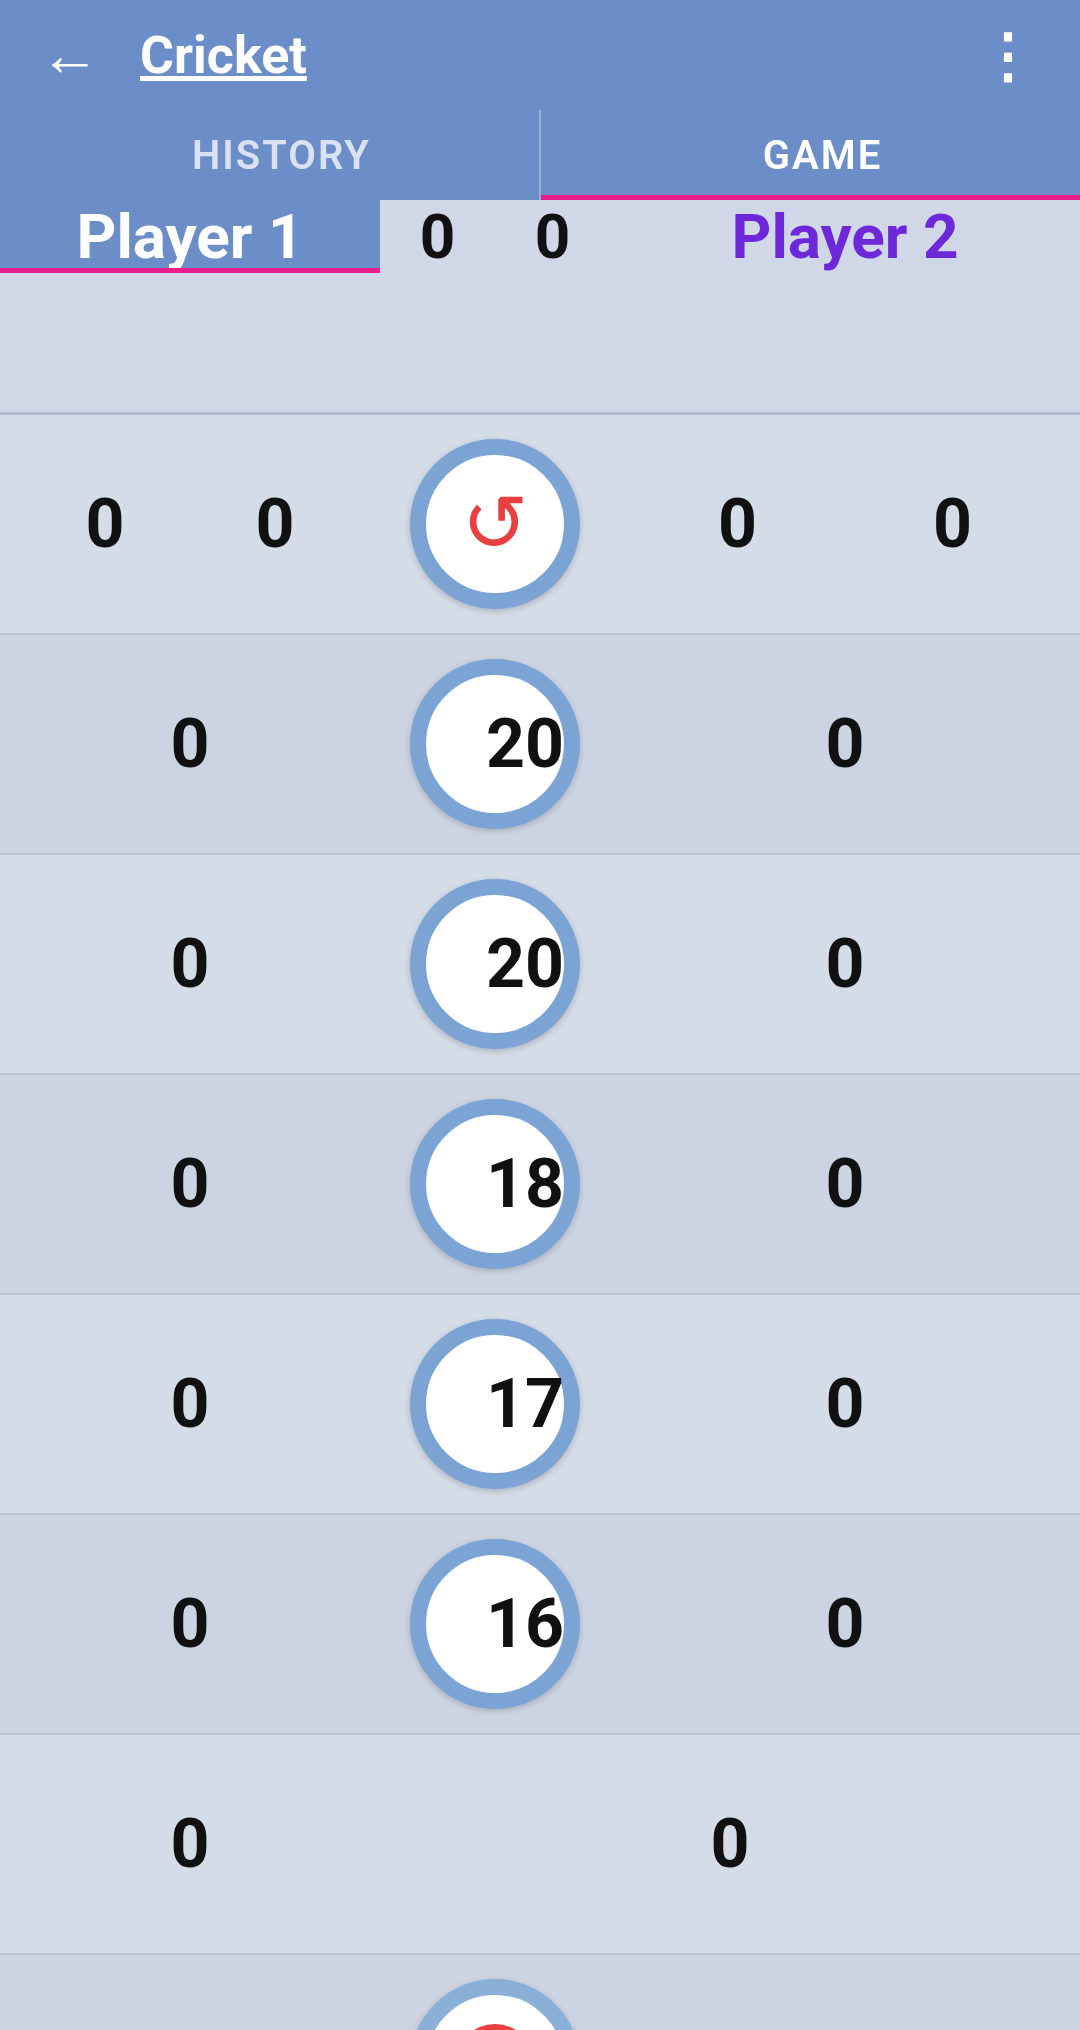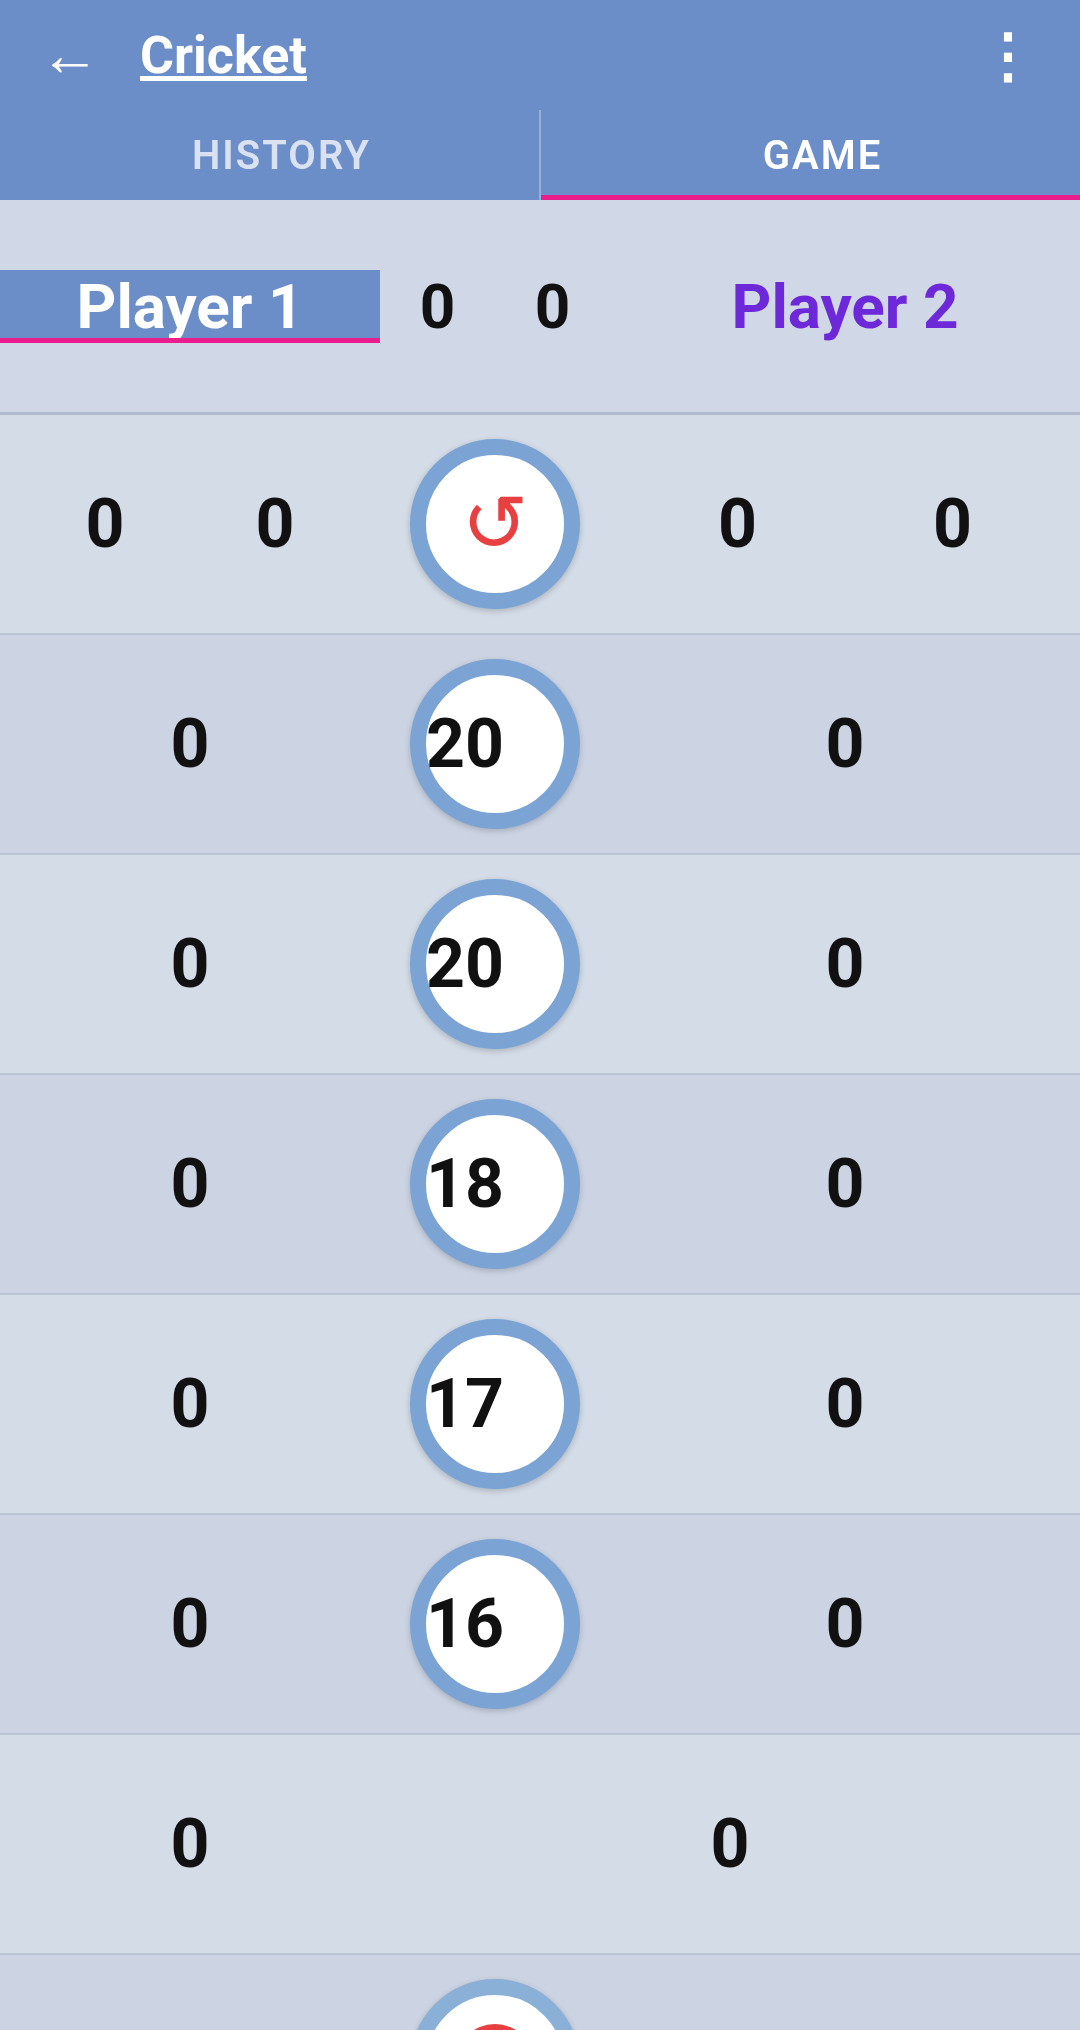--- a/index.html
+++ b/index.html
@@ -80,21 +80,21 @@
     }
     .tab-divider {
       width: 2px;
       background: rgba(255,255,255,0.3);
       align-self: stretch;
     }
 
     
     .player-header {
       display: flex;
-      align-items: center;
+      align-items: flex-start;
       height: 215px;
       border-bottom: 3px solid #b0bbd0;
     }
     .player1-header {
       background: #6b8ec9;
       flex: 0 0 380px;
       display: flex;
       align-items: center;
       justify-content: center;
       position: relative;
@@ -180,21 +180,21 @@
 
     
     .circle-btn {
       width: 170px;
       height: 170px;
       border-radius: 50%;
       background: white;
       border: 16px solid #7ba4d4;
       display: flex;
       align-items: center;
-      justify-content: flex-start;
+      justify-content: flex-end;
       cursor: pointer;
       position: relative;
       box-shadow: 0 2px 6px rgba(0,0,0,0.2);
     }
     .circle-btn .number {
       font-size: 68px;
       font-weight: bold;
       color: #111;
     }
 

